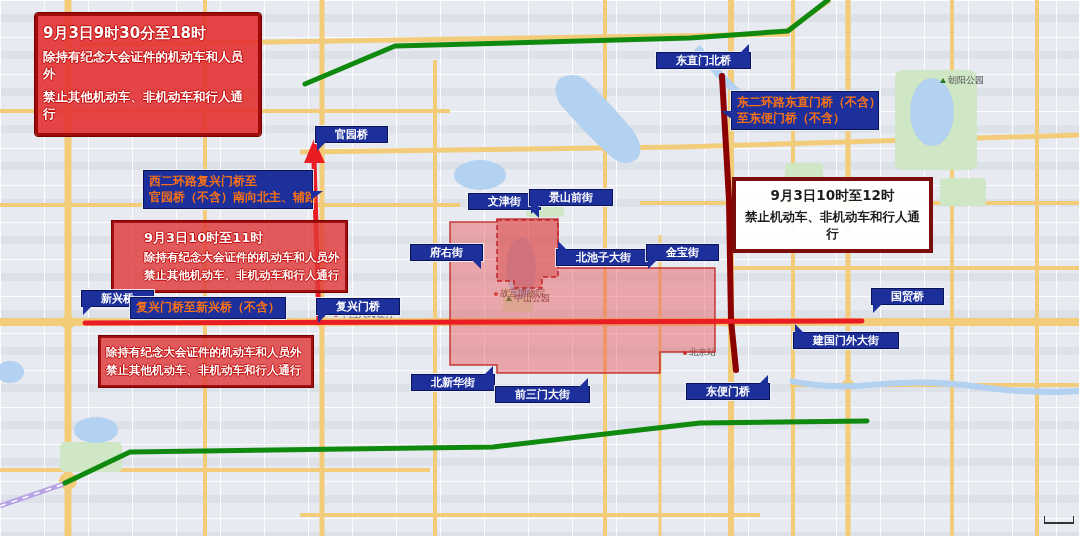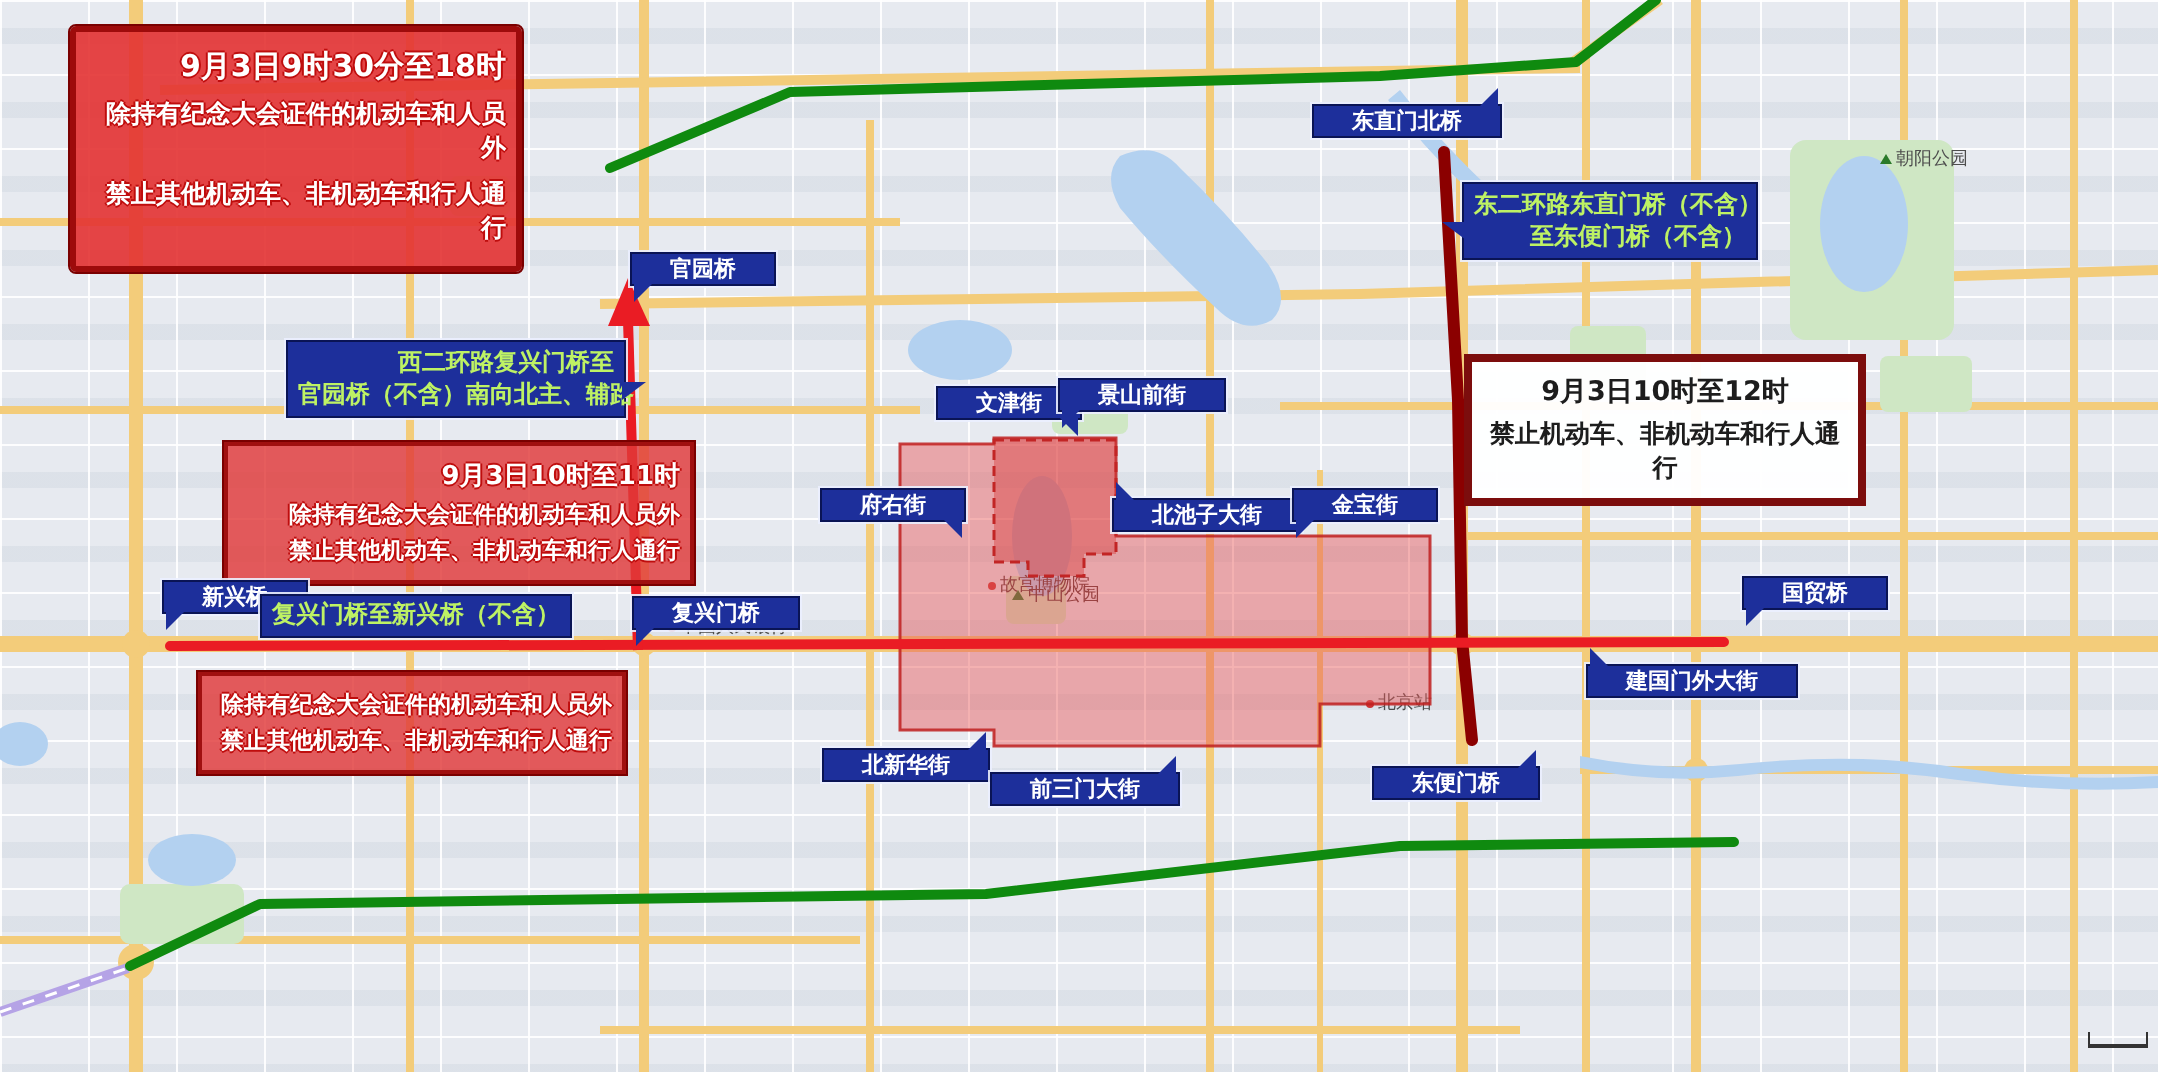--- a/index.html
+++ b/index.html
@@ -19,29 +19,29 @@
     font-size:11px;line-height:1;padding:2px 19px;white-space:nowrap;
     border:1px solid #0a1455;box-shadow:0 0 0 1px rgba(235,240,255,.9);
   }
   .pt{position:absolute;width:0;height:0;}
   .pt-bl{left:1px;bottom:-9px;border-top:9px solid #1d2f9b;border-right:9px solid transparent;}
   .pt-br{right:1px;bottom:-9px;border-top:9px solid #1d2f9b;border-left:9px solid transparent;}
   .pt-tl{left:1px;top:-9px;border-bottom:9px solid #1d2f9b;border-right:9px solid transparent;}
   .pt-tr{right:1px;top:-9px;border-bottom:9px solid #1d2f9b;border-left:9px solid transparent;}
   
   .bluebox{
-    position:absolute;z-index:40;background:#1d2f9b;color:#bef264;font-weight:bold;
-    font-size:12px;line-height:1.3;text-align:right;padding:3px 5px;
+    position:absolute;z-index:40;background:#1d2f9b;color:#f97316;font-weight:bold;
+    font-size:12px;line-height:1.3;text-align:left;padding:3px 5px;
     border:1px solid #0a1455;box-shadow:0 0 0 1px rgba(235,240,255,.9);white-space:nowrap;
   }
   .pt-r{right:-11px;top:55%;border-left:12px solid #1d2f9b;border-bottom:9px solid transparent;}
   .pt-l{left:-11px;top:50%;border-right:12px solid #1d2f9b;border-bottom:9px solid transparent;}
   
   .redbox{
-    position:absolute;z-index:35;color:#fff;font-weight:bold;text-align:right;
+    position:absolute;z-index:35;color:#fff;font-weight:bold;text-align:left;
     background:rgba(225,57,57,.82);border:2px solid #a01010;outline:1px solid #7a0000;
     padding:4px 5px;
     text-shadow:-1px 0 #bf0d0d,1px 0 #bf0d0d,0 -1px #bf0d0d,0 1px #bf0d0d;
   }
   .redbox .l1{font-size:14px;margin:2px 0 3px;}
   .redbox .ln{font-size:11.5px;margin:3px 0;}
   .redbox.ornate{background:rgba(227,50,50,.9);border:3px solid #9e0b0b;border-radius:3px;}
   .redbox.ornate .l1{font-size:15px;margin:4px 0 6px;}
   .redbox.ornate .ln{font-size:12.5px;margin:6px 0;}
   

